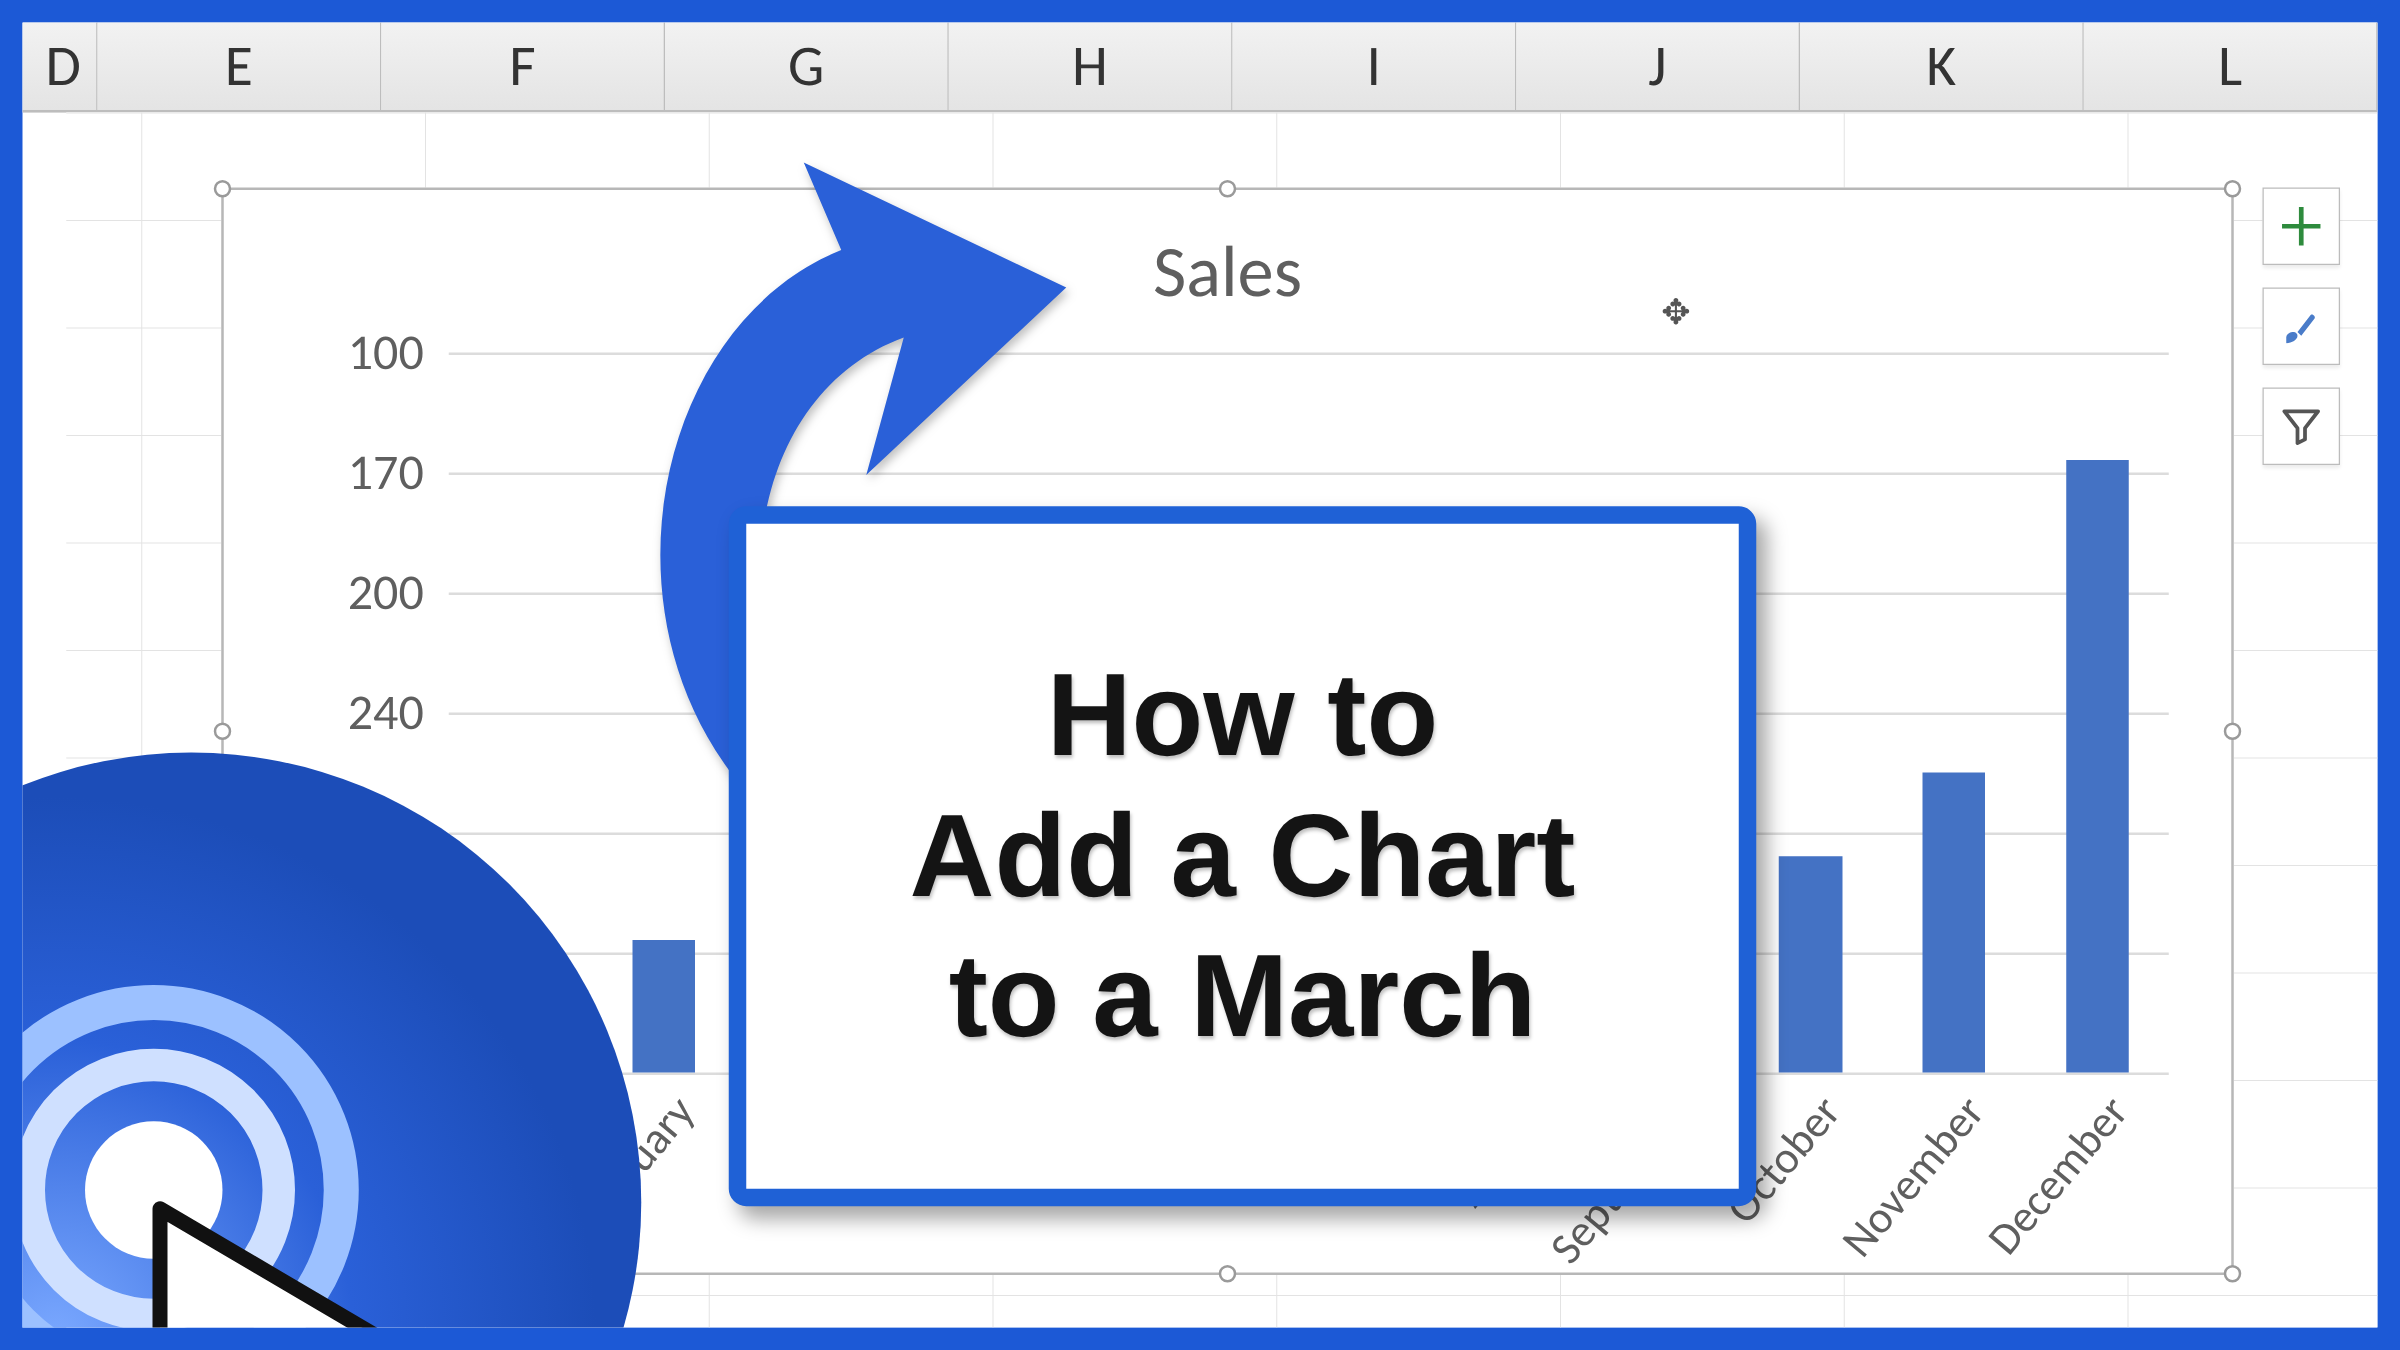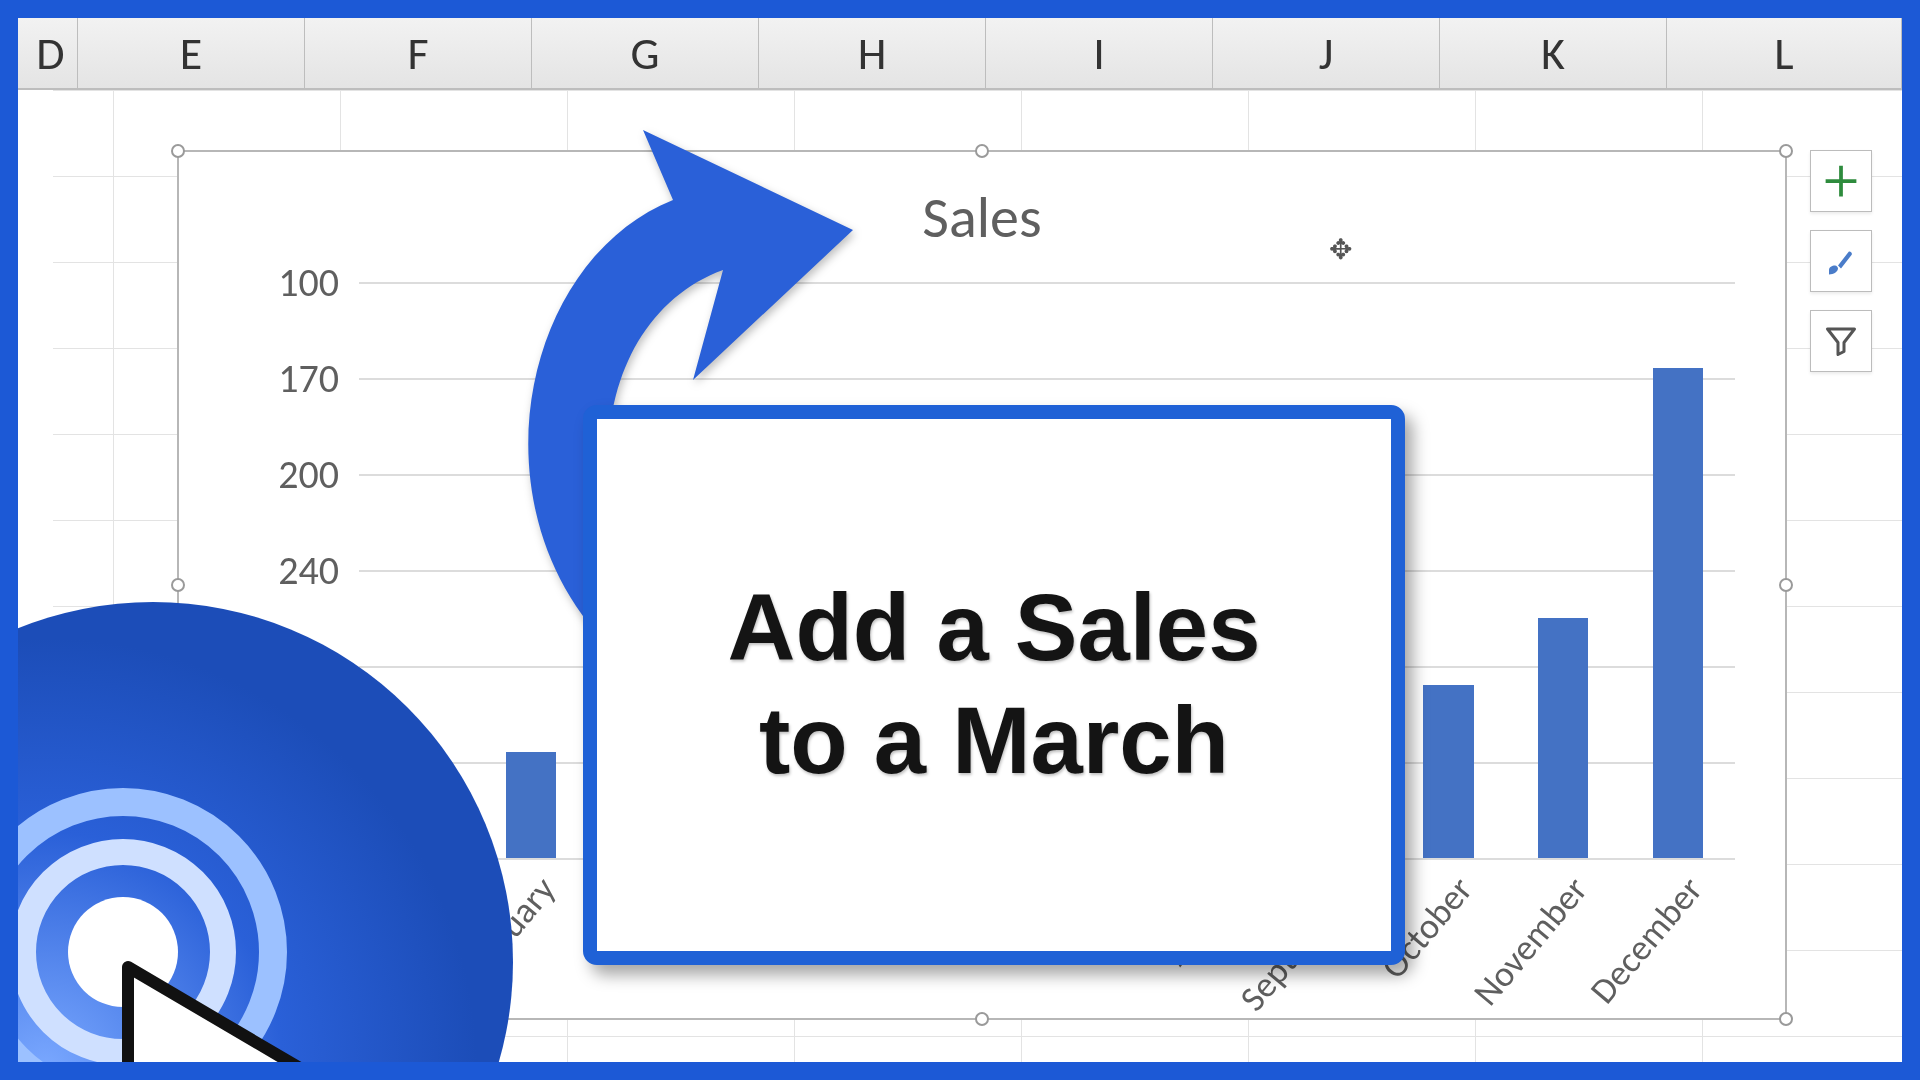--- a/index.html
+++ b/index.html
@@ -373,21 +373,22 @@
                L 150 50
                L 360 150
                L 200 300
                L 230 190
                C 120 230, 80 380, 150 520
                Z" fill="#2a60d8"></path>
     </svg>
 
     <div class="tut-card">
       <div class="text">
-        <div>Add a Sales</div>
+        <div>How to</div>
+        <div>Add a Chart</div>
         <div>to a March</div>
       </div>
     </div>
 
     <svg class="logo-corner" viewBox="0 0 700 700">
       <defs>
         <radialGradient id="glow" cx="35%" cy="65%" r="60%">
           <stop offset="0%" stop-color="#7aa8ff"></stop>
           <stop offset="55%" stop-color="#2a60d8"></stop>
           <stop offset="100%" stop-color="#1c4db8"></stop>

